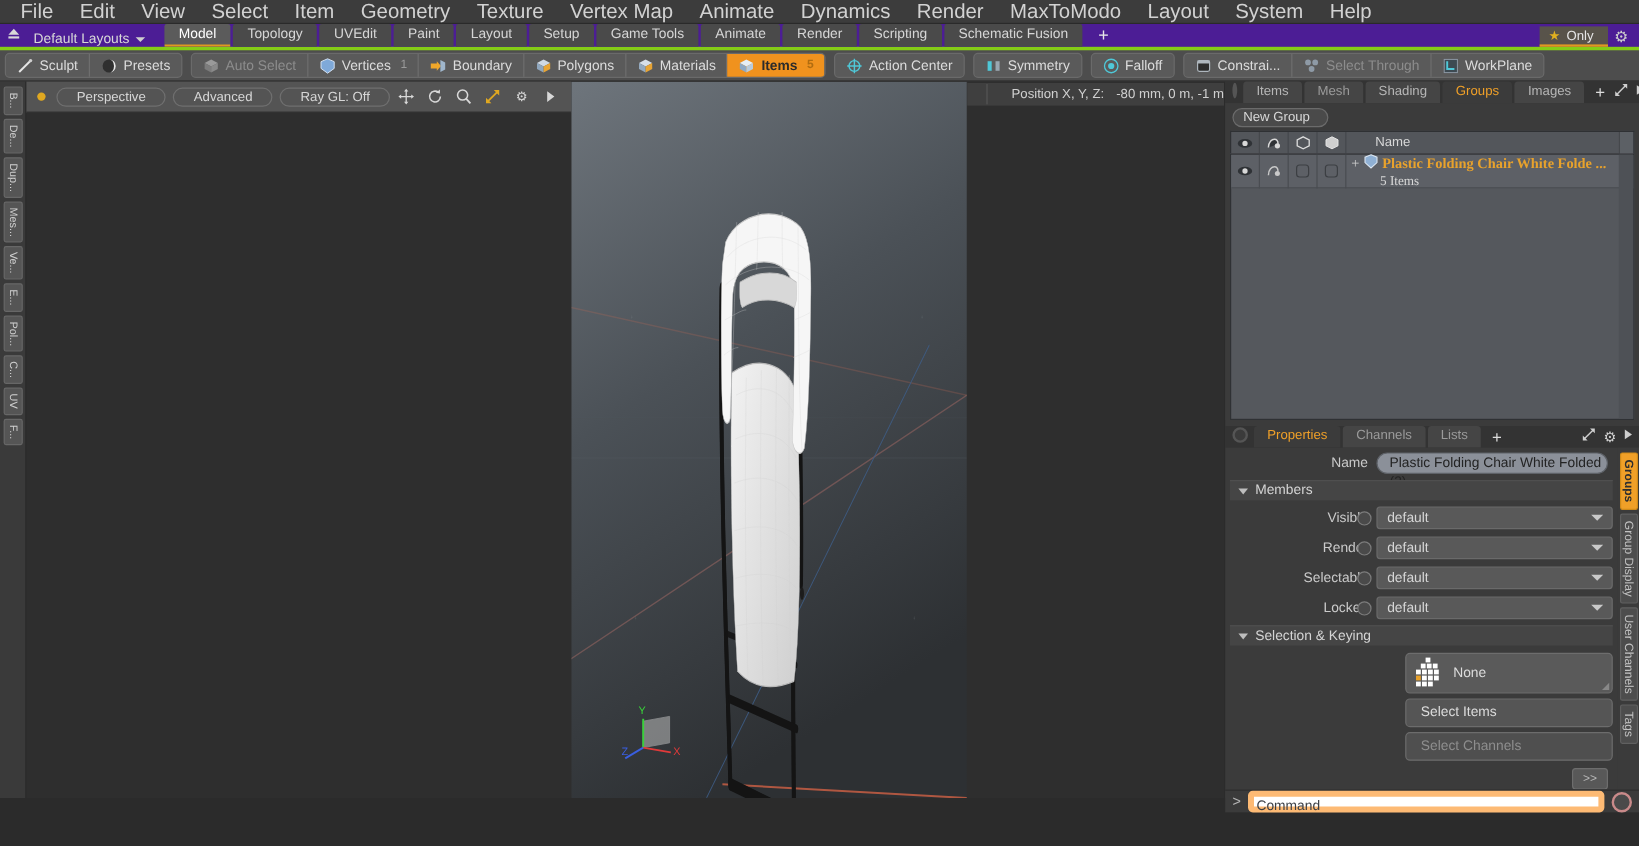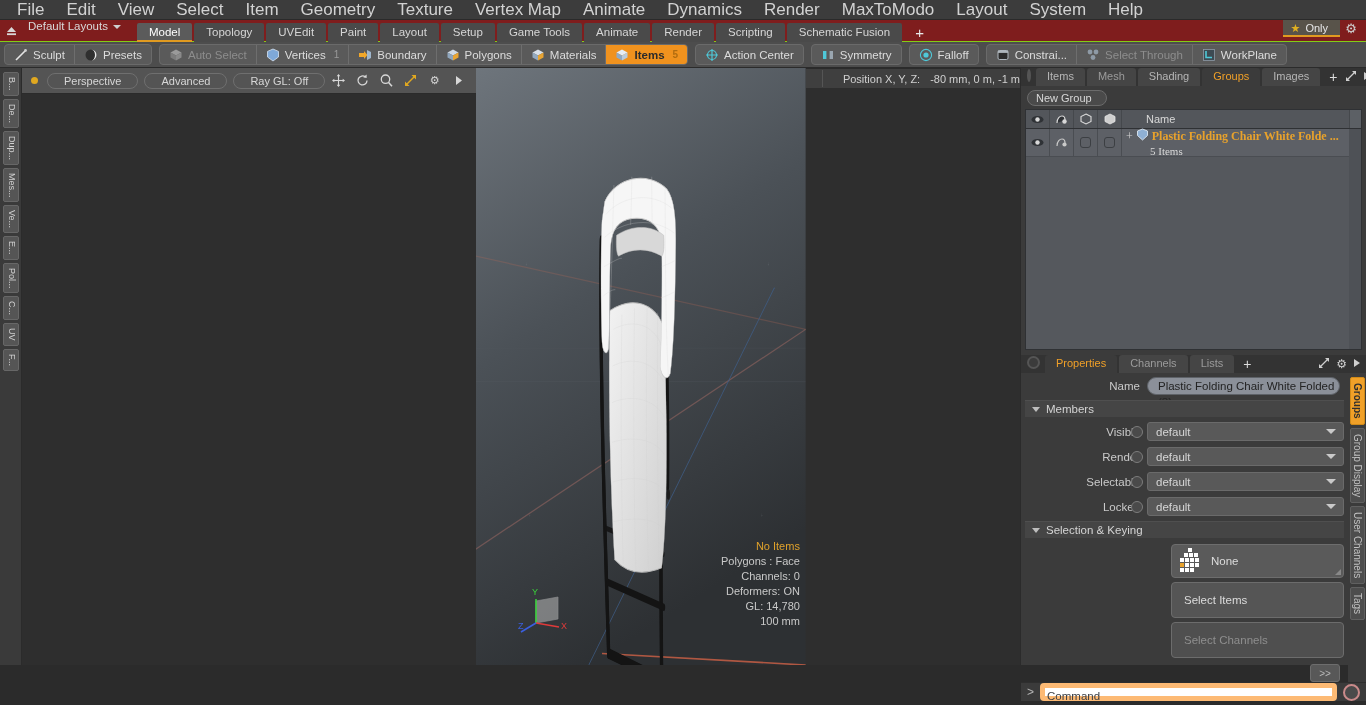--- a/index.html
+++ b/index.html
@@ -6,22 +6,22 @@
   html,body { width:1366px; height:705px; overflow:hidden; background:#2b2b2b;
     font-family:"Liberation Sans", sans-serif; -webkit-font-smoothing:antialiased; }
   body { font-size:11px; color:#cfcfcf; }
 
   
   #menubar { height:20px; background:#3c3c3c; display:flex; align-items:center;
     border-bottom:1px solid #2a2a2a; padding-left:6px; }
   #menubar .mi { padding:0 11px; height:20px; line-height:20px; color:#d2d2d2; font-size:17px; cursor:default; }
 
   
-  #layoutbar { height:22px; background:#7f1d1d; display:flex; align-items:flex-start;
-    border-bottom:1px solid #84cc16; position:relative; }
+  #layoutbar { height:22px; background:#4c1d95; display:flex; align-items:flex-end;
+    border-bottom:3px solid #84cc16; position:relative; }
   .homeicon { width:22px; height:22px; display:flex; align-items:center; justify-content:center; }
   #layoutbar .lay-label { padding:0 8px 0 6px; color:#d8d8d8; font-size:11.5px; white-space:nowrap; }
   .caret-dn { display:inline-block; width:0;height:0;border-left:4px solid transparent;
     border-right:4px solid transparent;border-top:4px solid #cfcfcf; margin-left:5px; vertical-align:middle;}
   #tabstrip { display:flex; align-items:flex-end; height:22px; margin-left:8px; }
   .ltab { height:19px; line-height:19px; padding:0 12px; margin-right:2px; font-size:11.5px;
     background:#4a4a4a; color:#d6d6d6; border-radius:2px 2px 0 0; cursor:default; white-space:nowrap;}
   .ltab.active { background:#5b5b5b; color:#fff; box-shadow: inset 0 -2px 0 #e09a20; }
   .plusbtn { color:#e8e8e8; font-size:15px; padding:0 11px; line-height:19px; height:19px;}
   #layoutbar .right { margin-left:auto; display:flex; align-items:center; padding-right:4px;}
@@ -123,21 +123,21 @@
      padding-left:7px; font-size:11.5px; color:#d4d4d4; margin:2px 4px 2px 4px;
      border-top:1px solid #4f4f4f;}
   .tri { width:0;height:0;border-left:4.5px solid transparent;border-right:4.5px solid transparent;
      border-top:5px solid #bdbdbd;}
   .selbox { margin:4px 4px 0 150px; }
   .selnone { height:34px; background:#5a5a5a; border:1px solid #6d6d6d; border-radius:4px;
      display:flex; align-items:center; gap:9px; padding-left:6px; font-size:11.5px; color:#dcdcdc;
      position:relative;}
   .selnone:after { content:""; position:absolute; right:2px; bottom:2px; width:0;height:0;
      border-left:6px solid transparent; border-bottom:6px solid #888;}
-  .sbtn { height:36px; margin-top:4px; background:#555; border:1px solid #6c6c6c; border-radius:4px;
+  .sbtn { height:24px; margin-top:4px; background:#555; border:1px solid #6c6c6c; border-radius:4px;
      display:flex; align-items:center; padding-left:12px; font-size:11.5px; color:#dcdcdc;}
   .sbtn.dim { color:#8e8e8e; background:#4f4f4f;}
   .chevbtn { width:30px; height:18px; margin:6px 4px 0 auto; background:#585858;
      border:1px solid #6d6d6d; border-radius:3px; font-size:10px; color:#b9b9b9;
      display:flex; align-items:center; justify-content:center;}
   
   #propvtabs { width:18px; background:#3b3b3b; padding-top:4px; display:flex; flex-direction:column;
      align-items:center; gap:3px;}
   .pvt { width:15px; background:#4d4d4d; border:1px solid #606060; border-radius:2px;
      writing-mode:vertical-rl; text-align:center; font-size:10px; color:#c2c2c2; padding:5px 1px;}
@@ -469,28 +469,20 @@
           <line x1="18" y1="40" x2="18" y2="16" stroke="#39d03a" stroke-width="1.6"></line>
           <line x1="18" y1="40" x2="41" y2="44" stroke="#e03a3a" stroke-width="1.6"></line>
           <line x1="18" y1="40" x2="3" y2="49" stroke="#3a5fe0" stroke-width="1.6"></line>
           <text x="14" y="12" fill="#39d03a" font-size="9" font-family="Liberation Sans, sans-serif">Y</text>
           <text x="43" y="46" fill="#e03a3a" font-size="9" font-family="Liberation Sans, sans-serif">X</text>
           <text x="0" y="46" fill="#3a5fe0" font-size="9" font-family="Liberation Sans, sans-serif">Z</text>
         </svg>
       </div>
 
       
-      <div id="stats">
-        <div class="hl">No Items</div>
-        <div>Polygons : Face</div>
-        <div>Channels: 0</div>
-        <div>Deformers: ON</div>
-        <div>GL: 14,780</div>
-        <div>100 mm</div>
-      </div>
     </div>
 
     <div id="statusbar">
       <div class="sbox">
         <span>Position X, Y, Z:</span>
         <span>-80 mm, 0 m, -1 m</span>
       </div>
     </div>
   </div>
 

